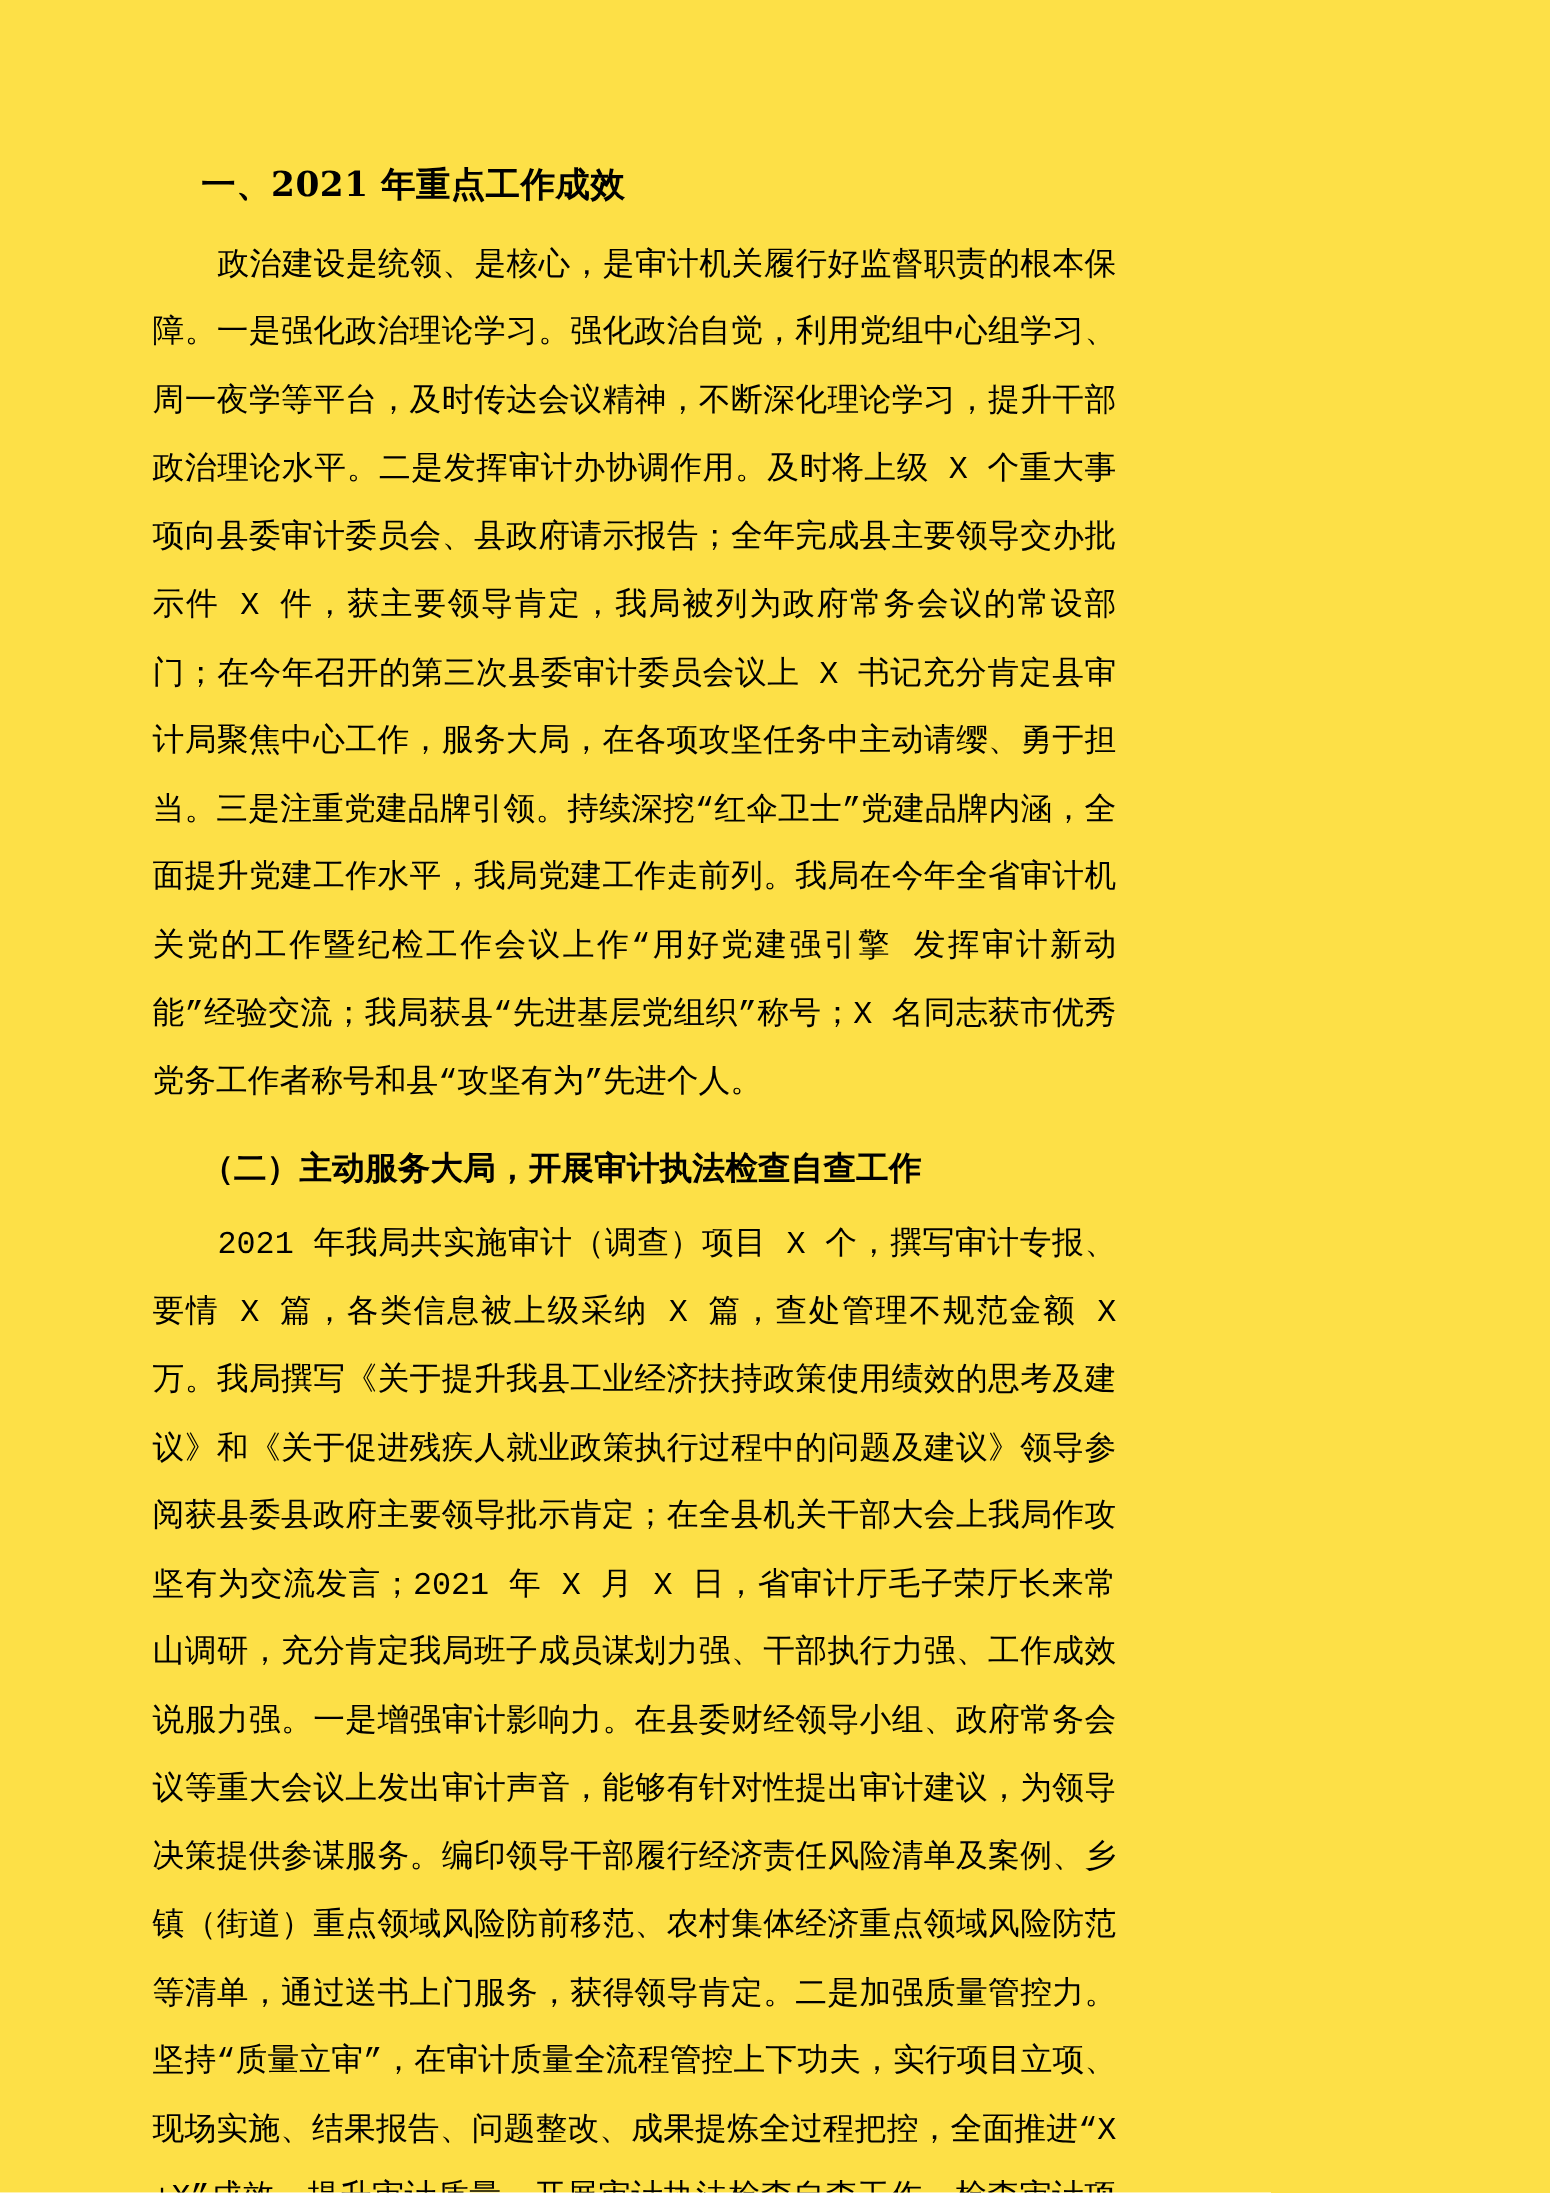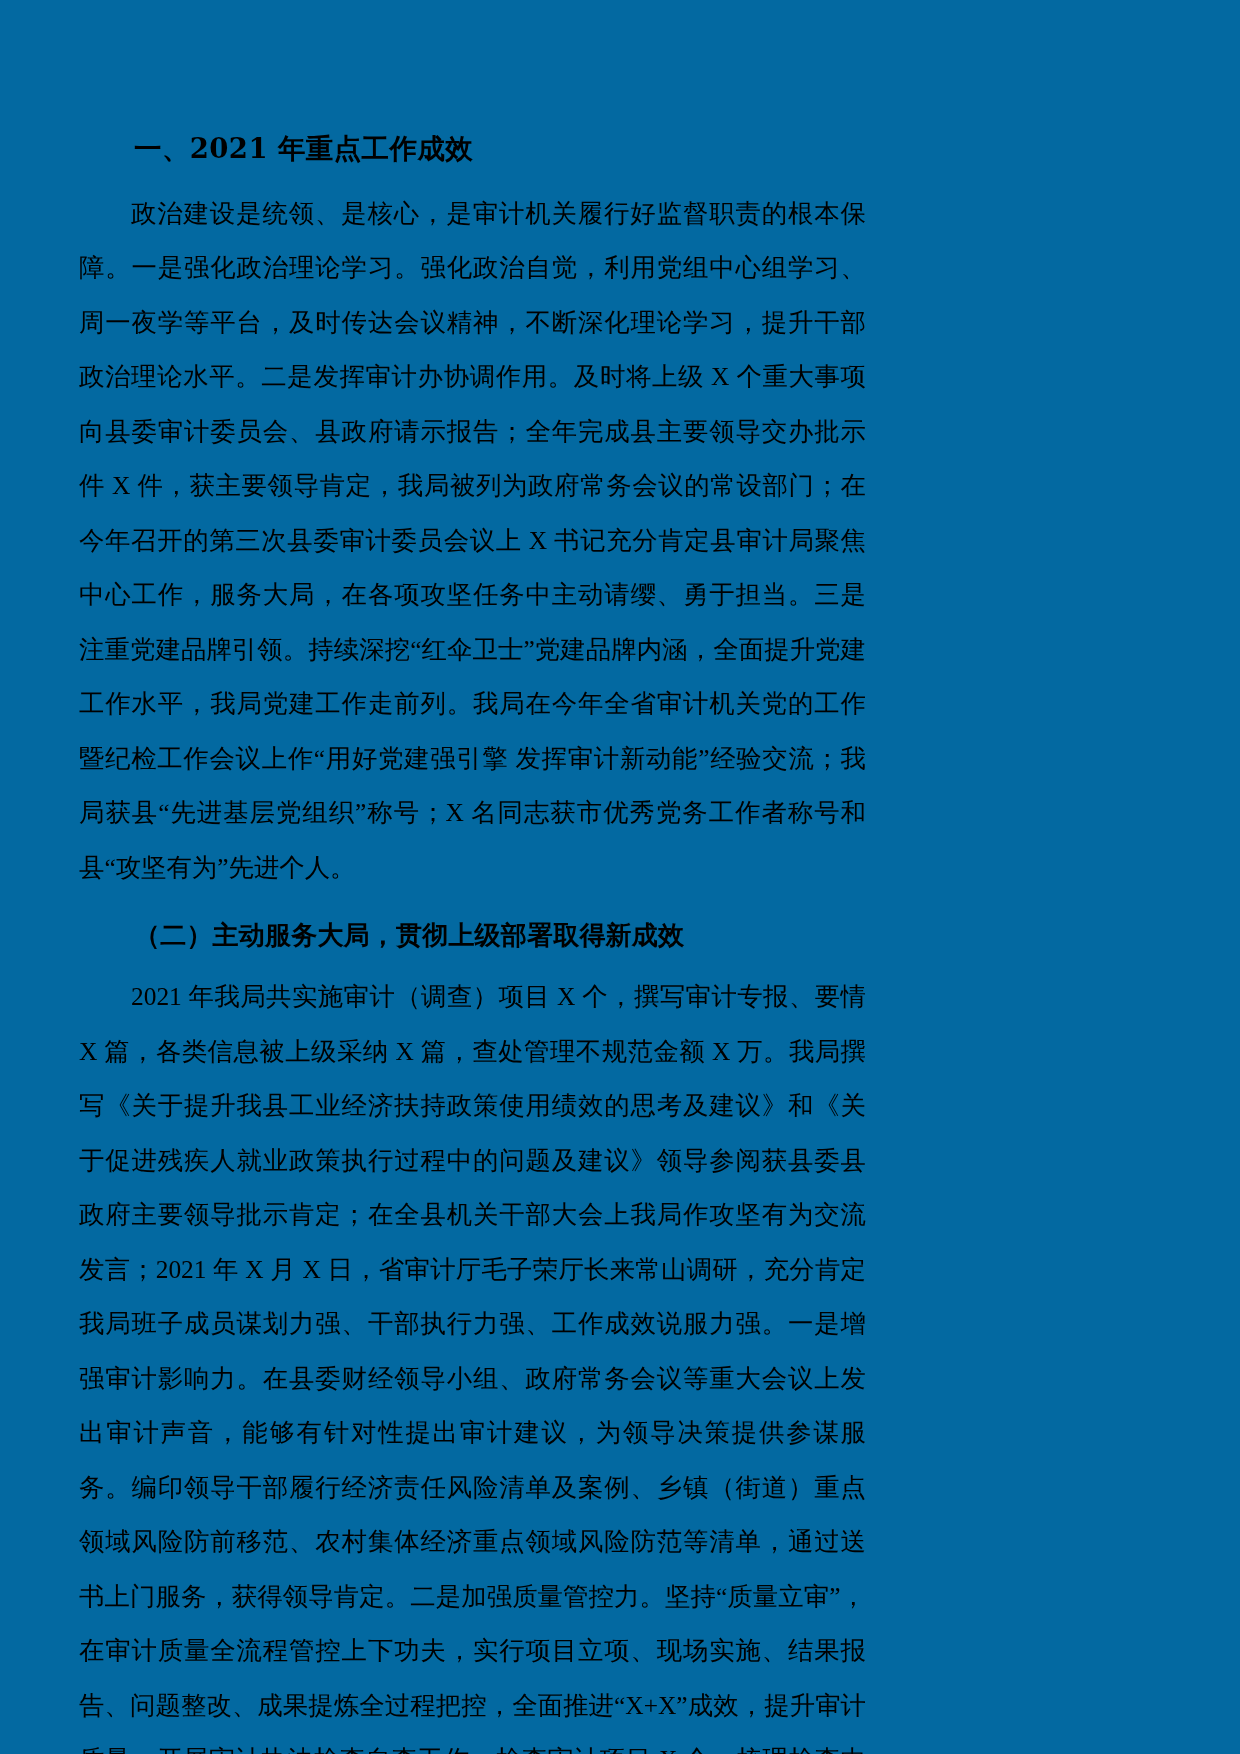--- a/index.html
+++ b/index.html
@@ -11,23 +11,23 @@
     width: 1240px;
     height: 1754px;
     font-family: "DejaVu Serif", "Liberation Serif", serif;
     color: #000000;
     overflow: hidden;
   }
   .page {
     position: relative;
     width: 1240px;
     height: 1754px;
-    background: #0369a1;
+    background: #fde047;
     box-sizing: border-box;
-    padding: 128px 290px 0 79px;
+    padding: 128px 290px 0 106px;
   }
   .content {
     width: 787px;
   }
 
   
   .h-main {
     font-family: "DejaVu Serif", "Liberation Serif", serif;
     font-weight: bold;
     font-size: 27.5px;
@@ -43,39 +43,39 @@
     font-size: 26px;
     line-height: 1.5;
     letter-spacing: 0.2px;
     text-indent: 55px;
     margin: 22px 0 14px 0;
     white-space: nowrap;
   }
 
   
   .para {
-    font-family: Liberation Serif, serif;
+    font-family: Liberation Mono, monospace;
     font-size: 25.4px;
     line-height: 54.5px;
     text-align: justify;
     text-justify: inter-character;
     text-indent: 52px;
-    margin: 0 0 6px 0;
+    margin: 0 0 6px 16px;
     word-break: break-all;
     hanging-punctuation: allow-end;
   }
   .para:last-child { margin-bottom: 0; }
 </style>
 </head>
 <body>
 
 <div class="page">
   <div class="content">
 
     <h1 class="h-main">一、2021 年重点工作成效</h1>
 
     <p class="para">政治建设是统领、是核心，是审计机关履行好监督职责的根本保障。一是强化政治理论学习。强化政治自觉，利用党组中心组学习、周一夜学等平台，及时传达会议精神，不断深化理论学习，提升干部政治理论水平。二是发挥审计办协调作用。及时将上级 X 个重大事项向县委审计委员会、县政府请示报告；全年完成县主要领导交办批示件 X 件，获主要领导肯定，我局被列为政府常务会议的常设部门；在今年召开的第三次县委审计委员会议上 X 书记充分肯定县审计局聚焦中心工作，服务大局，在各项攻坚任务中主动请缨、勇于担当。三是注重党建品牌引领。持续深挖“红伞卫士”党建品牌内涵，全面提升党建工作水平，我局党建工作走前列。我局在今年全省审计机关党的工作暨纪检工作会议上作“用好党建强引擎 发挥审计新动能”经验交流；我局获县“先进基层党组织”称号；X 名同志获市优秀党务工作者称号和县“攻坚有为”先进个人。</p>
 
-    <h2 class="h-sub">（二）主动服务大局，贯彻上级部署取得新成效</h2>
+    <h2 class="h-sub">（二）主动服务大局，开展审计执法检查自查工作</h2>
     <p class="para">2021 年我局共实施审计（调查）项目 X 个，撰写审计专报、要情 X 篇，各类信息被上级采纳 X 篇，查处管理不规范金额 X 万。我局撰写《关于提升我县工业经济扶持政策使用绩效的思考及建议》和《关于促进残疾人就业政策执行过程中的问题及建议》领导参阅获县委县政府主要领导批示肯定；在全县机关干部大会上我局作攻坚有为交流发言；2021 年 X 月 X 日，省审计厅毛子荣厅长来常山调研，充分肯定我局班子成员谋划力强、干部执行力强、工作成效说服力强。一是增强审计影响力。在县委财经领导小组、政府常务会议等重大会议上发出审计声音，能够有针对性提出审计建议，为领导决策提供参谋服务。编印领导干部履行经济责任风险清单及案例、乡镇（街道）重点领域风险防前移范、农村集体经济重点领域风险防范等清单，通过送书上门服务，获得领导肯定。二是加强质量管控力。坚持“质量立审”，在审计质量全流程管控上下功夫，实行项目立项、现场实施、结果报告、问题整改、成果提炼全过程把控，全面推进“X+X”成效，提升审计质量。开展审计执法检查自查工作，检查审计项目 X 个，梳理检查中发现的问题进行及时修改，取得较好效果。三是精准发力强监督。立足主责主业，强化审计监督，做到精准聚焦、精准发力，在常山县中医医院异地搬迁改造及新建住院楼建设项目开展预算执行审计中，发现支出不规范、工程变更管理不到位、工期滞后等问题，针对性提出审计建议，帮助常山县中医医院规范项目工程建设。四是赛马机制出成绩。对照审计项目质量、审计改革创新、审计干部素质、清廉审计建设等 X 个重点领域加大工作力度，全面展示实绩实效，今年向上对接工作获县政府发文表扬 X 次；获市优秀审计项目 X 个。</p>
 
   </div>
 </div>
 
 </body></html>

